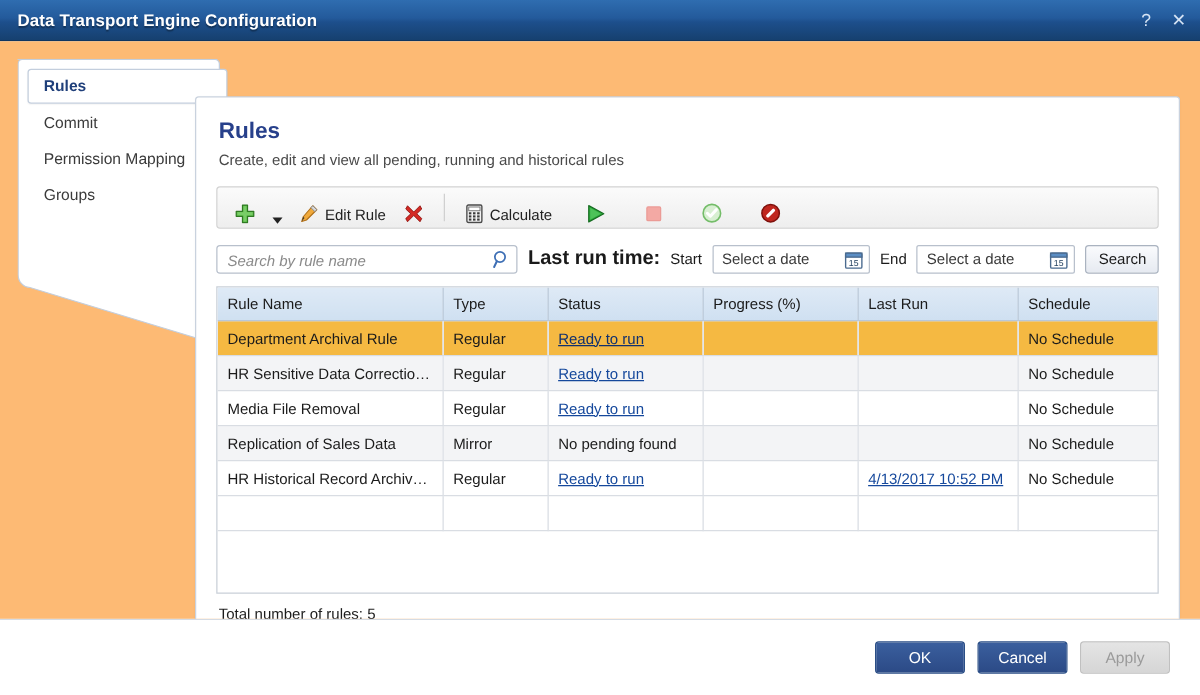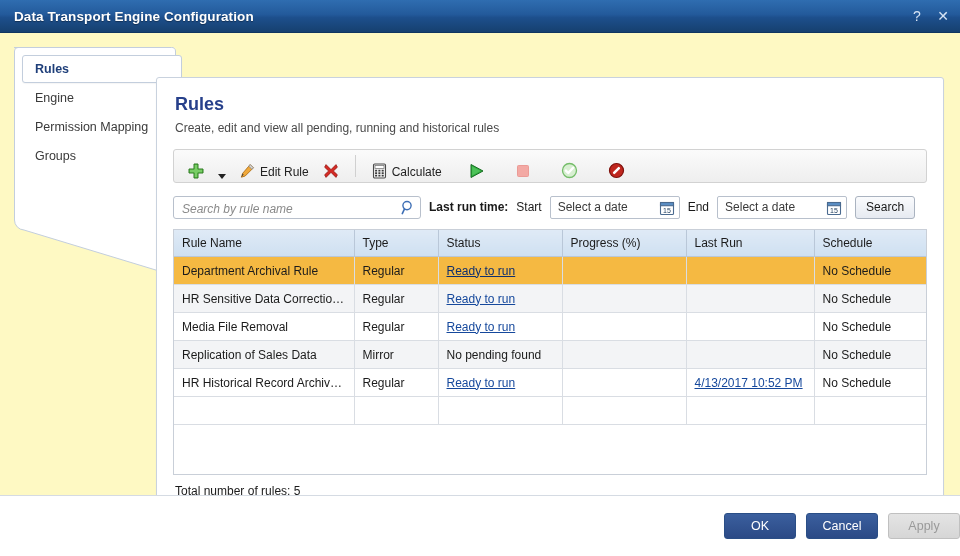--- a/index.html
+++ b/index.html
@@ -48,21 +48,21 @@
     font-size: 14px;
     line-height: 1;
     cursor: pointer;
     width: 14px; text-align: center;
   }
 
   
   .body {
     flex: 1 1 auto;
     position: relative;
-    background: #fef9c3;
+    background: #fdba74;
     overflow: hidden;
   }
 
   
   .sidebar-wrap {
     position: absolute;
     left: 14px; top: 14px;
     width: 176px; height: 230px;
   }
   .sidebar-shape {
@@ -185,21 +185,21 @@
     font-style: italic;
     color: #7b7b7b;
     font-family: "Liberation Sans", sans-serif;
     background: transparent;
   }
   .search-box input::placeholder { color:#8a8a8a; font-style: italic; opacity:1; }
   .search-icon-btn {
     position: absolute; right: 5px; top: 3px;
     cursor: pointer;
   }
-  .lbl-bold { font-size: 12px; font-weight: bold; color: #1a1a1a; white-space: nowrap; }
+  .lbl-bold { font-size: 16px; font-weight: bold; color: #1a1a1a; white-space: nowrap; }
   .lbl { font-size: 12px; color: #1a1a1a; white-space: nowrap; }
   .date-box {
     position: relative;
     width: 130px; height: 23px;
     border: 1px solid #b8c0cc;
     border-radius: 2px;
     background: #fff;
     box-sizing: border-box;
     display: flex;
     align-items: center;
@@ -291,21 +291,21 @@
   }
 
   
   .footer {
     flex: 0 0 60px;
     background: #ffffff;
     border-top: 1px solid #d5dbe3;
     display: flex;
     align-items: center;
     justify-content: flex-end;
-    padding-right: 0;
+    padding-right: 24px;
     gap: 10px;
   }
   .btn {
     width: 72px; height: 26px;
     font-size: 12.5px;
     border-radius: 3px;
     cursor: pointer;
     font-family: "Liberation Sans", sans-serif;
     border: 1px solid #2a4e86;
     background: linear-gradient(to bottom, #3b5f9e 0%, #2b4a86 100%);
@@ -335,21 +335,21 @@
 
     <div class="sidebar-wrap">
       <svg class="sidebar-shape" width="176" height="230" viewBox="0 0 176 230">
         <path d="M4 0.5 H171.5 A3.5 3.5 0 0 1 175.5 4 V229 L24 183 A10 10 0 0 1 14.5 173 V4 A3.5 3.5 0 0 1 18 0.5 Z" transform="translate(-14,0)" fill="#ffffff" stroke="#c3cedd" stroke-width="1"></path>
       </svg>
       <div class="sidebar-items">
         <div class="side-item selected">
           <span>Rules</span>
         </div>
         <div class="side-item">
-          <span>Engine</span>
+          <span>Commit</span>
         </div>
         <div class="side-item">
           <span>Permission Mapping</span>
         </div>
         <div class="side-item">
           <span>Groups</span>
         </div>
       </div>
     </div>
 

